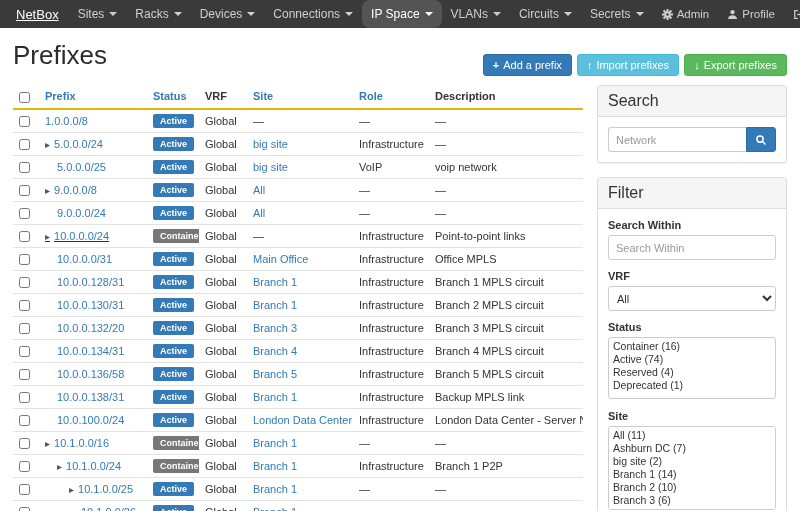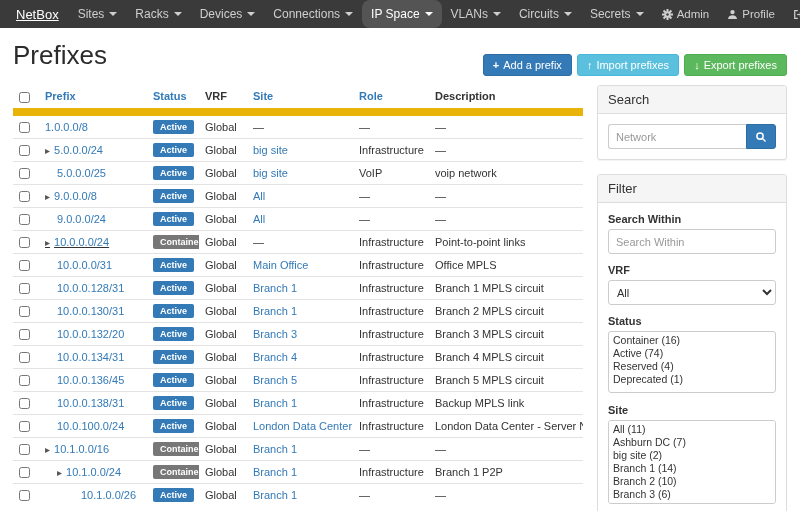--- a/index.html
+++ b/index.html
@@ -30,35 +30,35 @@
   .btn-info    { background: var(--btn-import, #5bc0de); border: 1px solid #46b8da; }
   .btn-success { background: var(--btn-export, #5cb85c); border: 1px solid #4cae4c; }
   h1 { font-size: 26px; font-weight: 400; margin: 12px 0 14px; color: #2b2b2b; }
 
   
   .main { display: flex; align-items: flex-start; }
   .table-area { flex: 1; min-width: 0; margin-right: 14px; }
 
   
   table.prefix-table { width: 100%; border-collapse: collapse; font-size: 11px; table-layout: fixed; }
-  .prefix-table th { text-align: left; padding: 5px 6px; border-bottom: 8px solid #eab308; white-space: nowrap; font-size: 11px; }
+  .prefix-table th { text-align: left; padding: 5px 6px; border-bottom: 2px solid #eab308; white-space: nowrap; font-size: 11px; }
   .prefix-table th a { font-weight: bold; }
   .prefix-table th.plain { color: #333; }
   .prefix-table td { padding: 4px 6px; border-top: 1px solid #e3e3e3; white-space: nowrap; overflow: hidden; }
   .cb-col { width: 26px; }
   input[type=checkbox] { width: 11px; height: 11px; margin: 0; vertical-align: middle; }
   .expand-arrow { color: #555; margin-right: 4px; font-size: 10px; }
   .label { display: inline-block; padding: 2px 7px; border-radius: 2px; font-size: 9px; font-weight: bold; color: #fff; }
   .label-active { background: var(--badge-active, #337ab7); }
   .label-container { background: var(--badge-container, #777); }
 
   
   .sidebar { width: 190px; flex: 0 0 190px; }
   .panel { border: 1px solid #ddd; border-radius: 3px; margin-bottom: 14px; background: #fff; box-shadow: 0 1px 1px rgba(0,0,0,.05); }
-  .panel-heading { background: #f5f5f5; border-bottom: 1px solid #ddd; border-radius: 3px 3px 0 0; padding: 6px 10px; font-size: 13px; color: #333; }
+  .panel-heading { background: #f5f5f5; border-bottom: 1px solid #ddd; border-radius: 3px 3px 0 0; padding: 6px 10px; font-size: 16px; color: #333; }
   .panel-body { padding: 10px; }
   .input-group { display: flex; }
   .input-group input { flex: 1; min-width: 0; height: 25px; border: 1px solid #ccc; border-right: none; border-radius: 3px 0 0 3px; padding: 0 7px; font-size: 11px; font-family: inherit; color: #555; }
   .btn-search { width: 30px; height: 25px; background: var(--btn-add, #337ab7); border: 1px solid #2e6da4; border-radius: 0 3px 3px 0; display: flex; align-items: center; justify-content: center; cursor: pointer; padding: 0; }
   .filter-label { display: block; font-size: 11px; font-weight: bold; margin: 10px 0 4px; color: #333; }
   .filter-label:first-child { margin-top: 0; }
   .text-input { width: 100%; height: 25px; border: 1px solid #ccc; border-radius: 3px; padding: 0 7px; font-size: 11px; font-family: inherit; color: #555; }
   select.form-select { width: 100%; height: 25px; border: 1px solid #ccc; border-radius: 3px; font-size: 11px; font-family: inherit; color: #333; background: #fff; padding: 2px 4px; }
   select.listbox { width: 100%; border: 1px solid #ccc; border-radius: 3px; font-size: 10.5px; font-family: inherit; color: #333; padding: 2px; }
   .listbox-status { height: 62px; }
@@ -280,21 +280,21 @@
               <td class="cb-col"><input type="checkbox" style=""></td>
               <td style="padding-left: 18px;"><a href="#">10.0.0.134/31</a></td>
               <td><span class="label label-active">Active</span></td>
               <td>Global</td>
               <td><a href="#">Branch 4</a></td>
               <td>Infrastructure</td>
               <td>Branch 4 MPLS circuit</td>
             </tr>
             <tr>
               <td class="cb-col"><input type="checkbox" style=""></td>
-              <td style="padding-left: 18px;"><a href="#">10.0.0.136/45</a></td>
+              <td style="padding-left: 18px;"><a href="#">10.0.0.136/58</a></td>
               <td><span class="label label-active">Active</span></td>
               <td>Global</td>
               <td><a href="#">Branch 5</a></td>
               <td>Infrastructure</td>
               <td>Branch 5 MPLS circuit</td>
             </tr>
             <tr>
               <td class="cb-col"><input type="checkbox" style=""></td>
               <td style="padding-left: 18px;"><a href="#">10.0.0.138/31</a></td>
               <td><span class="label label-active">Active</span></td>
@@ -322,20 +322,29 @@
               <td>—</td>
             </tr>
             <tr>
               <td class="cb-col"><input type="checkbox" style=""></td>
               <td style="padding-left: 18px;"><span class="expand-arrow">▸</span><a href="#">10.1.0.0/24</a></td>
               <td><span class="label label-container">Container</span></td>
               <td>Global</td>
               <td><a href="#">Branch 1</a></td>
               <td>Infrastructure</td>
               <td>Branch 1 P2P</td>
+            </tr>
+            <tr>
+              <td class="cb-col"><input type="checkbox" style=""></td>
+              <td style="padding-left: 30px;"><span class="expand-arrow">▸</span><a href="#">10.1.0.0/25</a></td>
+              <td><span class="label label-active">Active</span></td>
+              <td>Global</td>
+              <td><a href="#">Branch 1</a></td>
+              <td>—</td>
+              <td>—</td>
             </tr>
             <tr>
               <td class="cb-col"><input type="checkbox" style=""></td>
               <td style="padding-left: 42px;"><a href="#">10.1.0.0/26</a></td>
               <td><span class="label label-active">Active</span></td>
               <td>Global</td>
               <td><a href="#">Branch 1</a></td>
               <td>—</td>
               <td>—</td>
             </tr>

